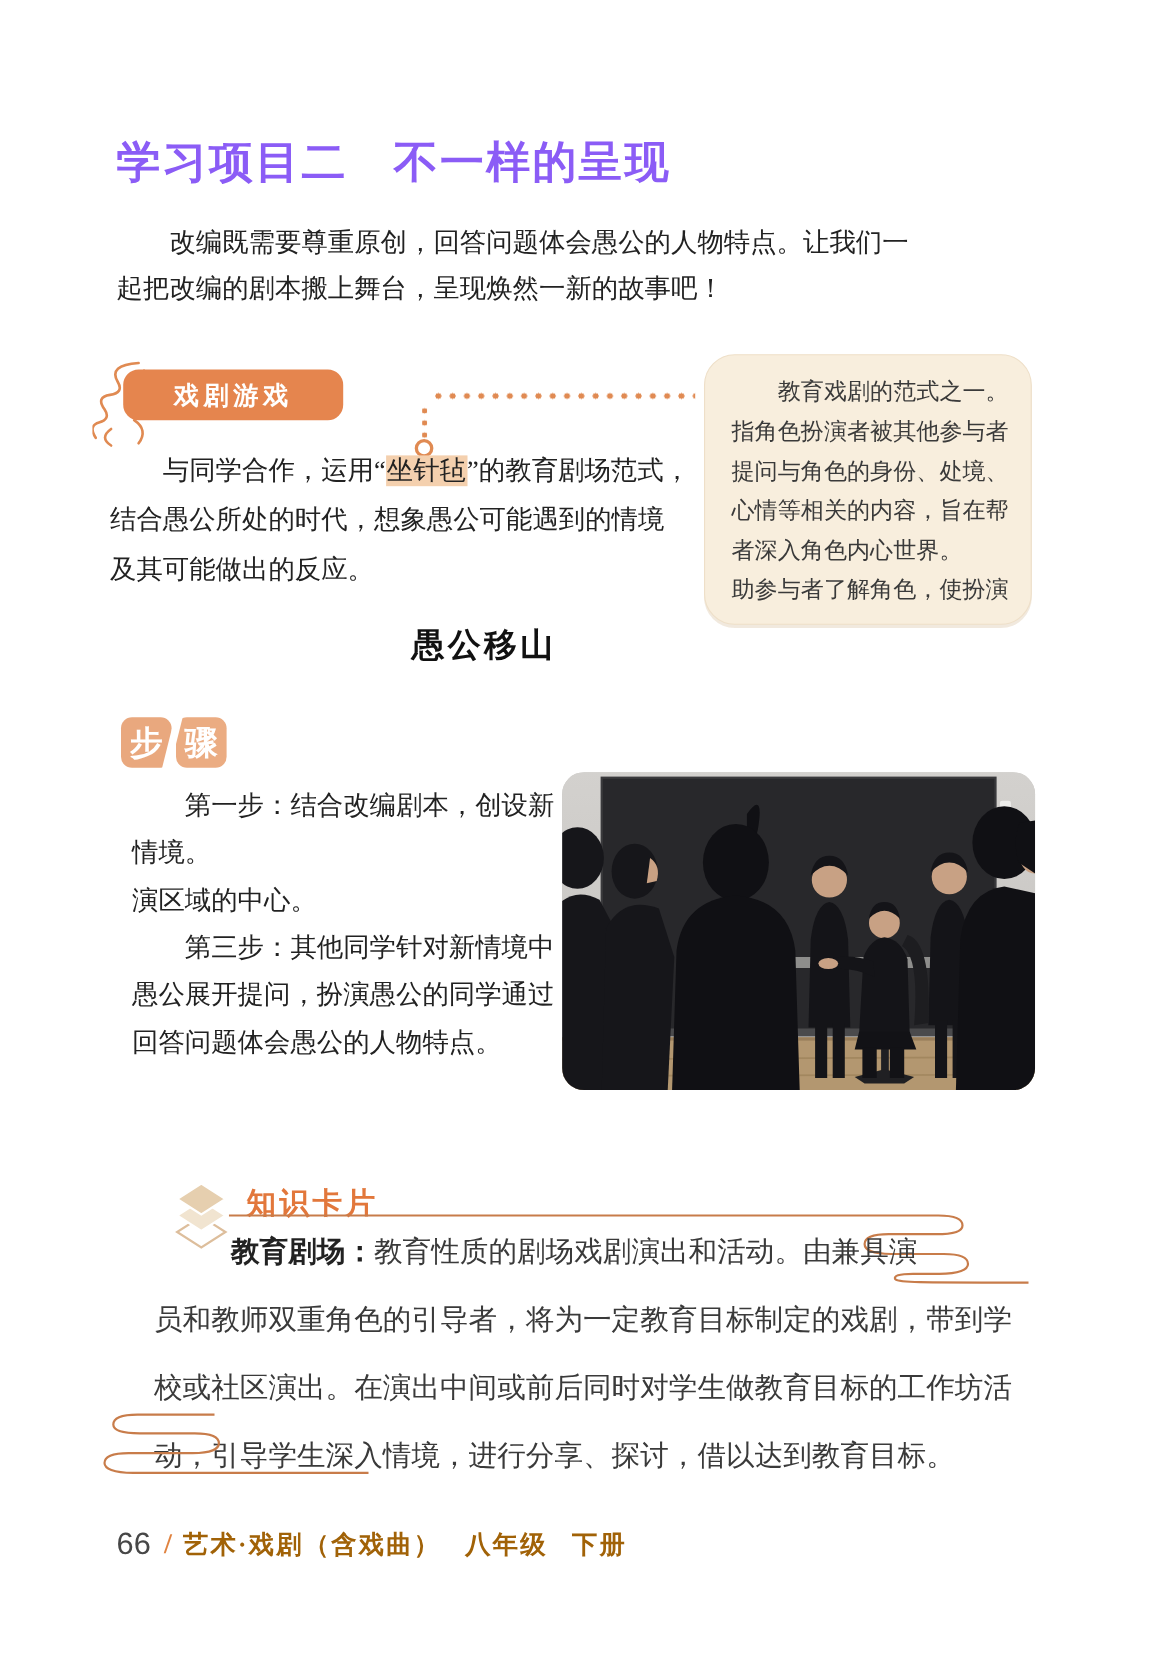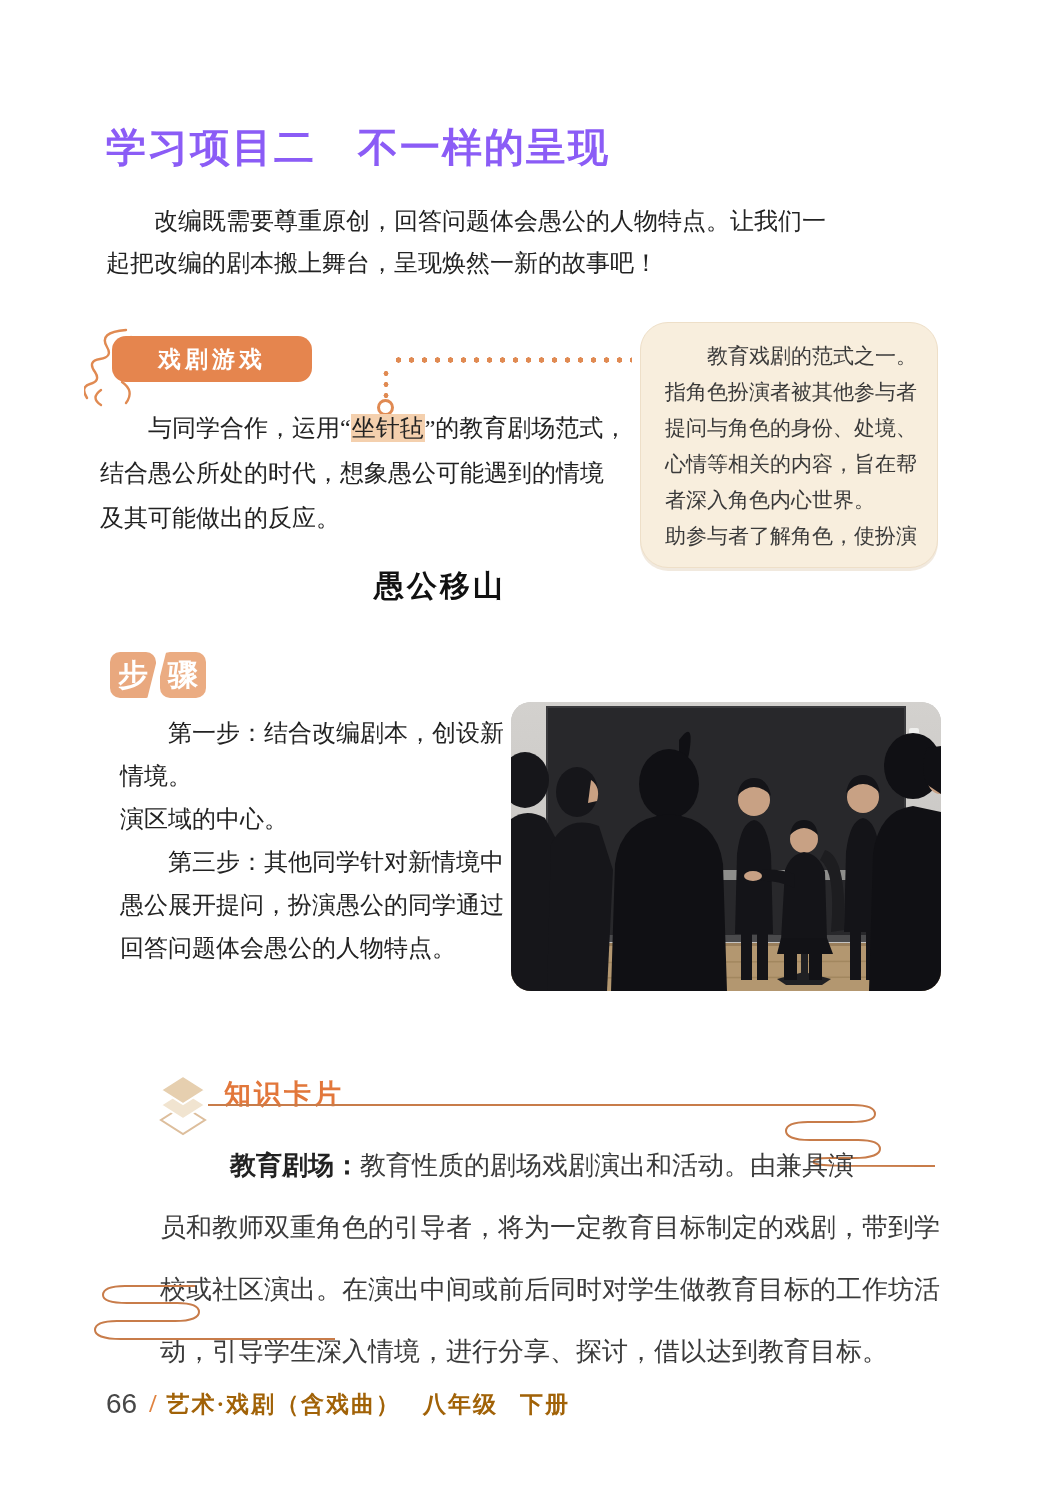--- a/index.html
+++ b/index.html
@@ -69,21 +69,21 @@
   .photo{left:511px;top:702px;width:430px;height:289px;border-radius:20px;overflow:hidden;background:#c9c7c4;}
   .photo svg{display:block;}
 
   
   .kc-icon{left:158px;top:1074px;width:50px;height:64px;}
   .kc-title{
     left:224px;top:1076px;font-size:27px;font-weight:bold;color:#E2773B;letter-spacing:3px;
     font-family:"Liberation Sans","DejaVu Sans",sans-serif;
   }
   .kc-rule-ornament{left:208px;top:1100px;width:730px;height:70px;}
-  .kc-body{left:140px;top:1134px;width:800px;font-size:26px;line-height:62px;color:#3a3a3a;margin-left:20px;}
+  .kc-body{left:140px;top:1106px;width:800px;font-size:26px;line-height:62px;color:#3a3a3a;}
   .kc-line1{padding-left:70px;}
   .kc-term{font-family:"Liberation Sans","DejaVu Sans",sans-serif;font-weight:bold;color:#222;}
   .corner-ornament{left:85px;top:1280px;width:252px;height:72px;}
 
   
   .footer{left:106px;top:1388px;display:flex;align-items:center;justify-content:space-between;}
   .footer .num{font-size:28px;color:#474747;font-family:"Liberation Sans","DejaVu Sans",sans-serif;}
   .footer .sep{font-size:26px;color:#E0823F;font-weight:bold;margin:0 10px 0 12px;}
   .footer .meta{font-size:23px;font-weight:bold;color:#a16207;letter-spacing:2px;}
   .footer .meta span{margin-right:22px;}

